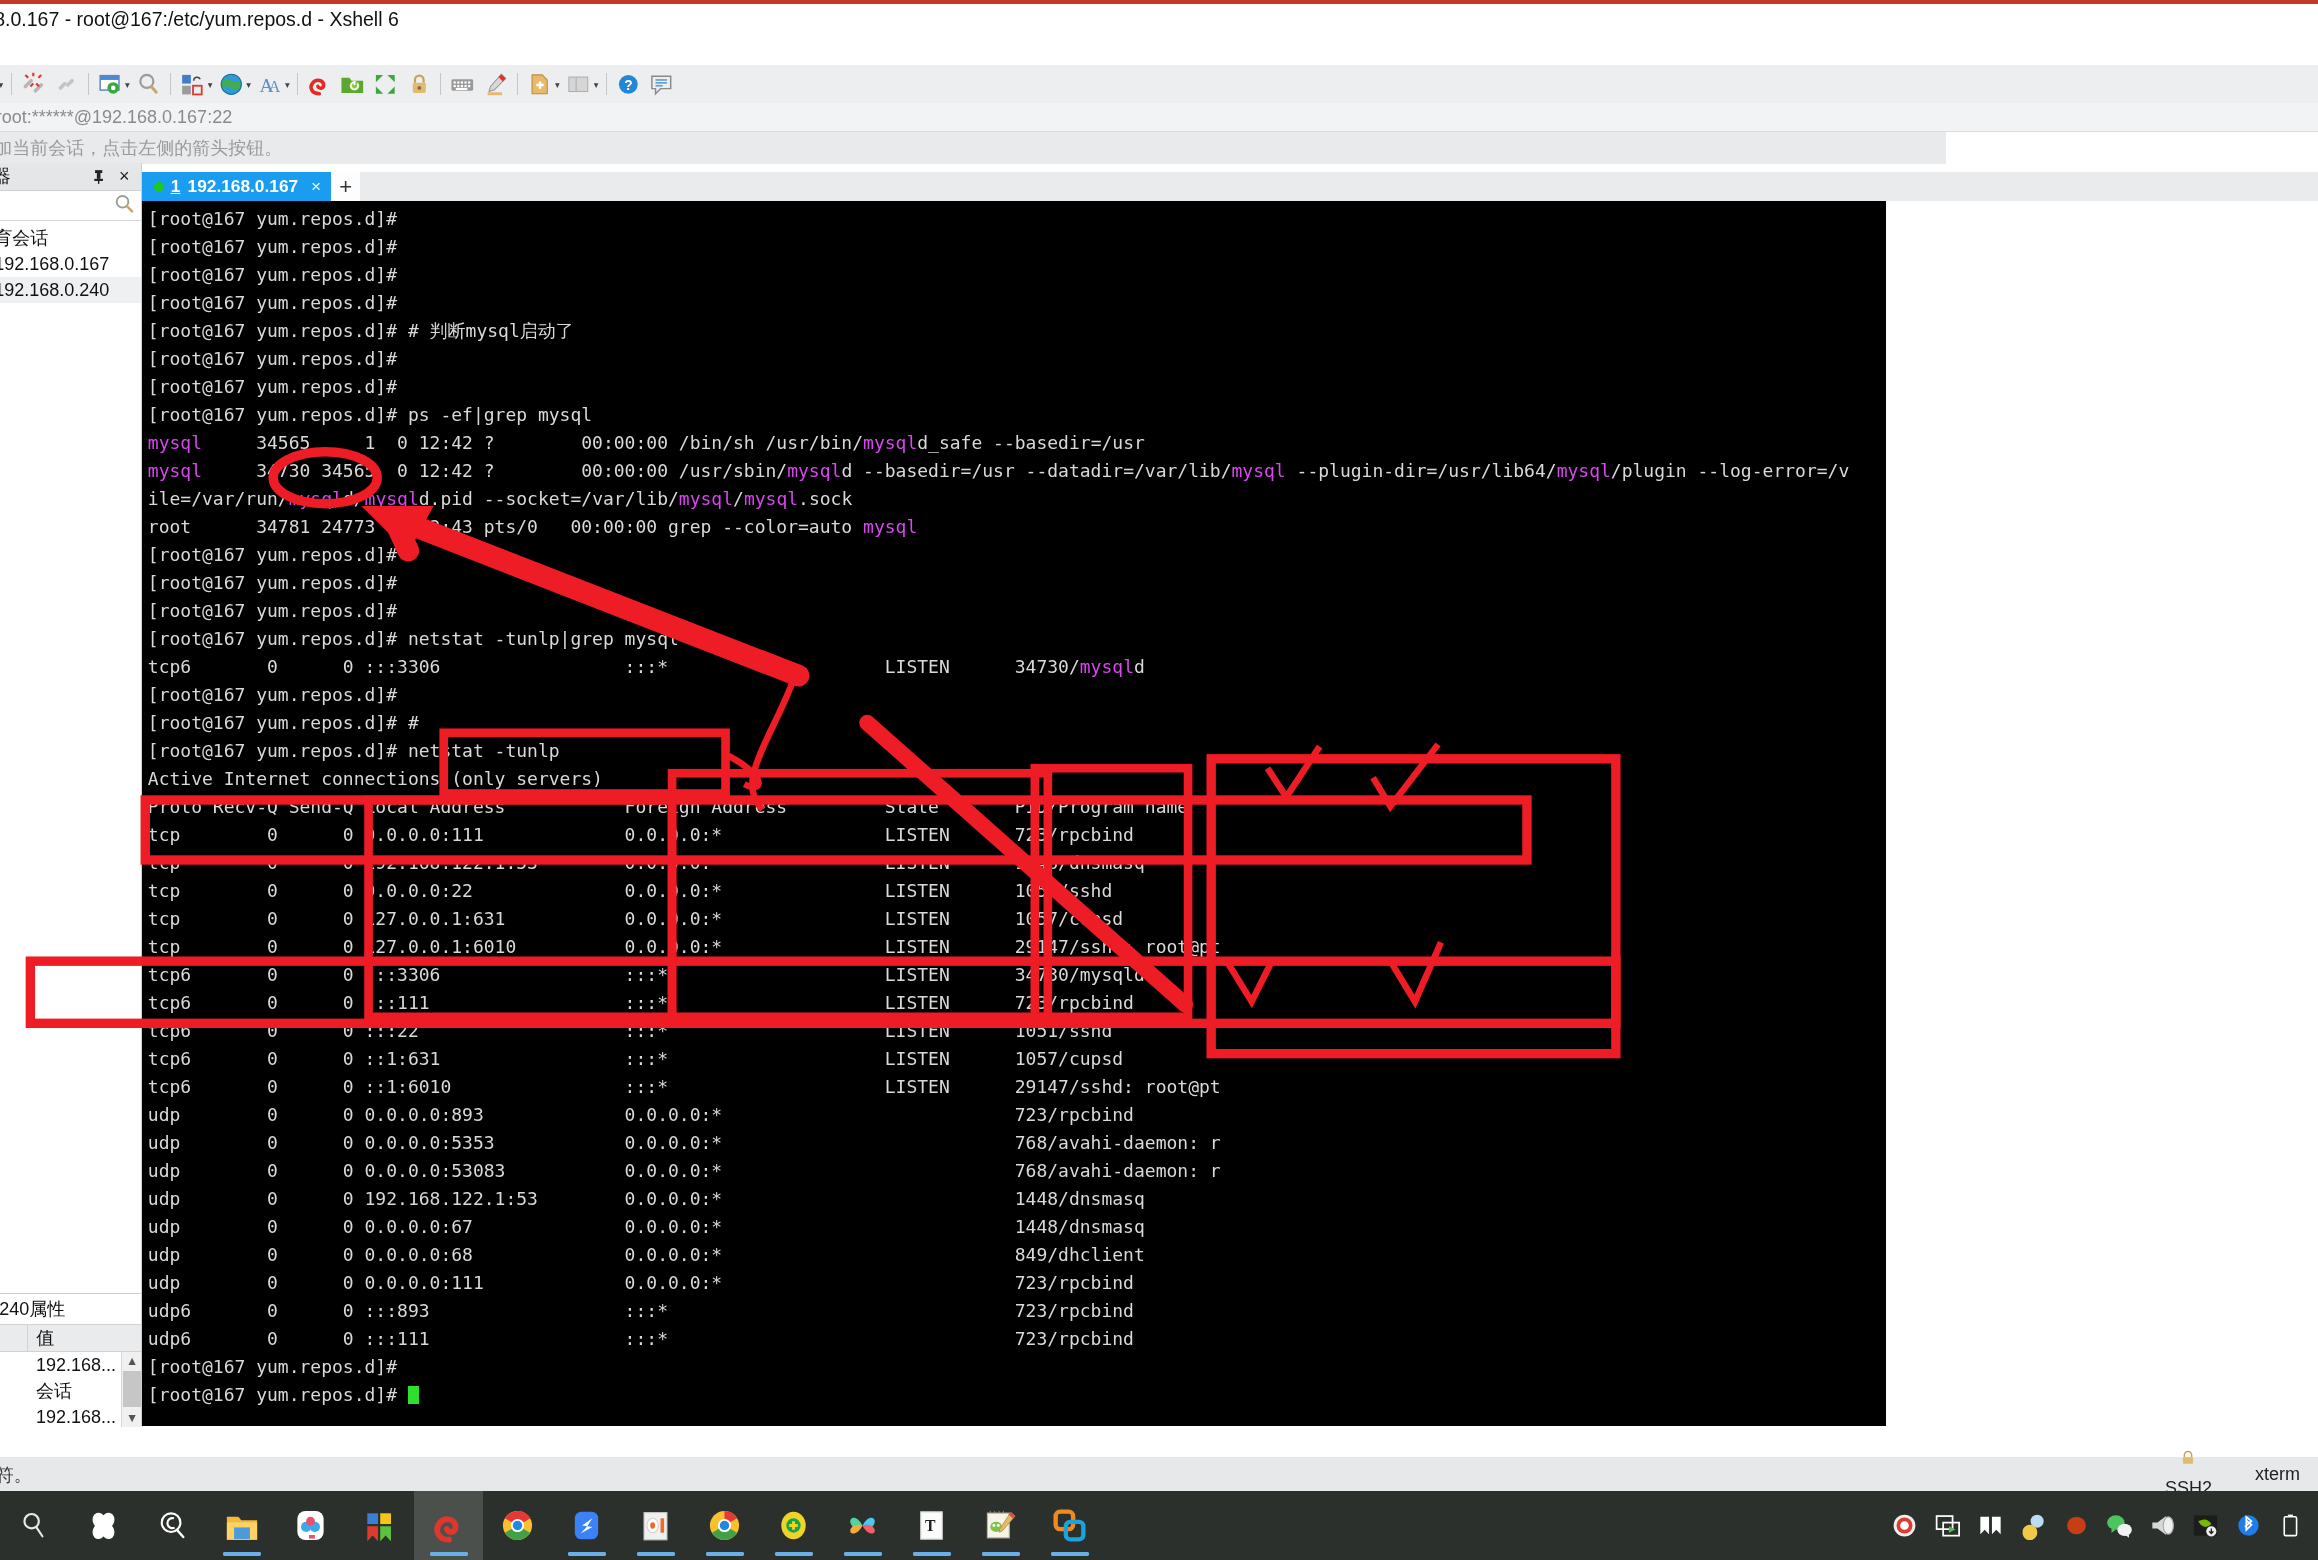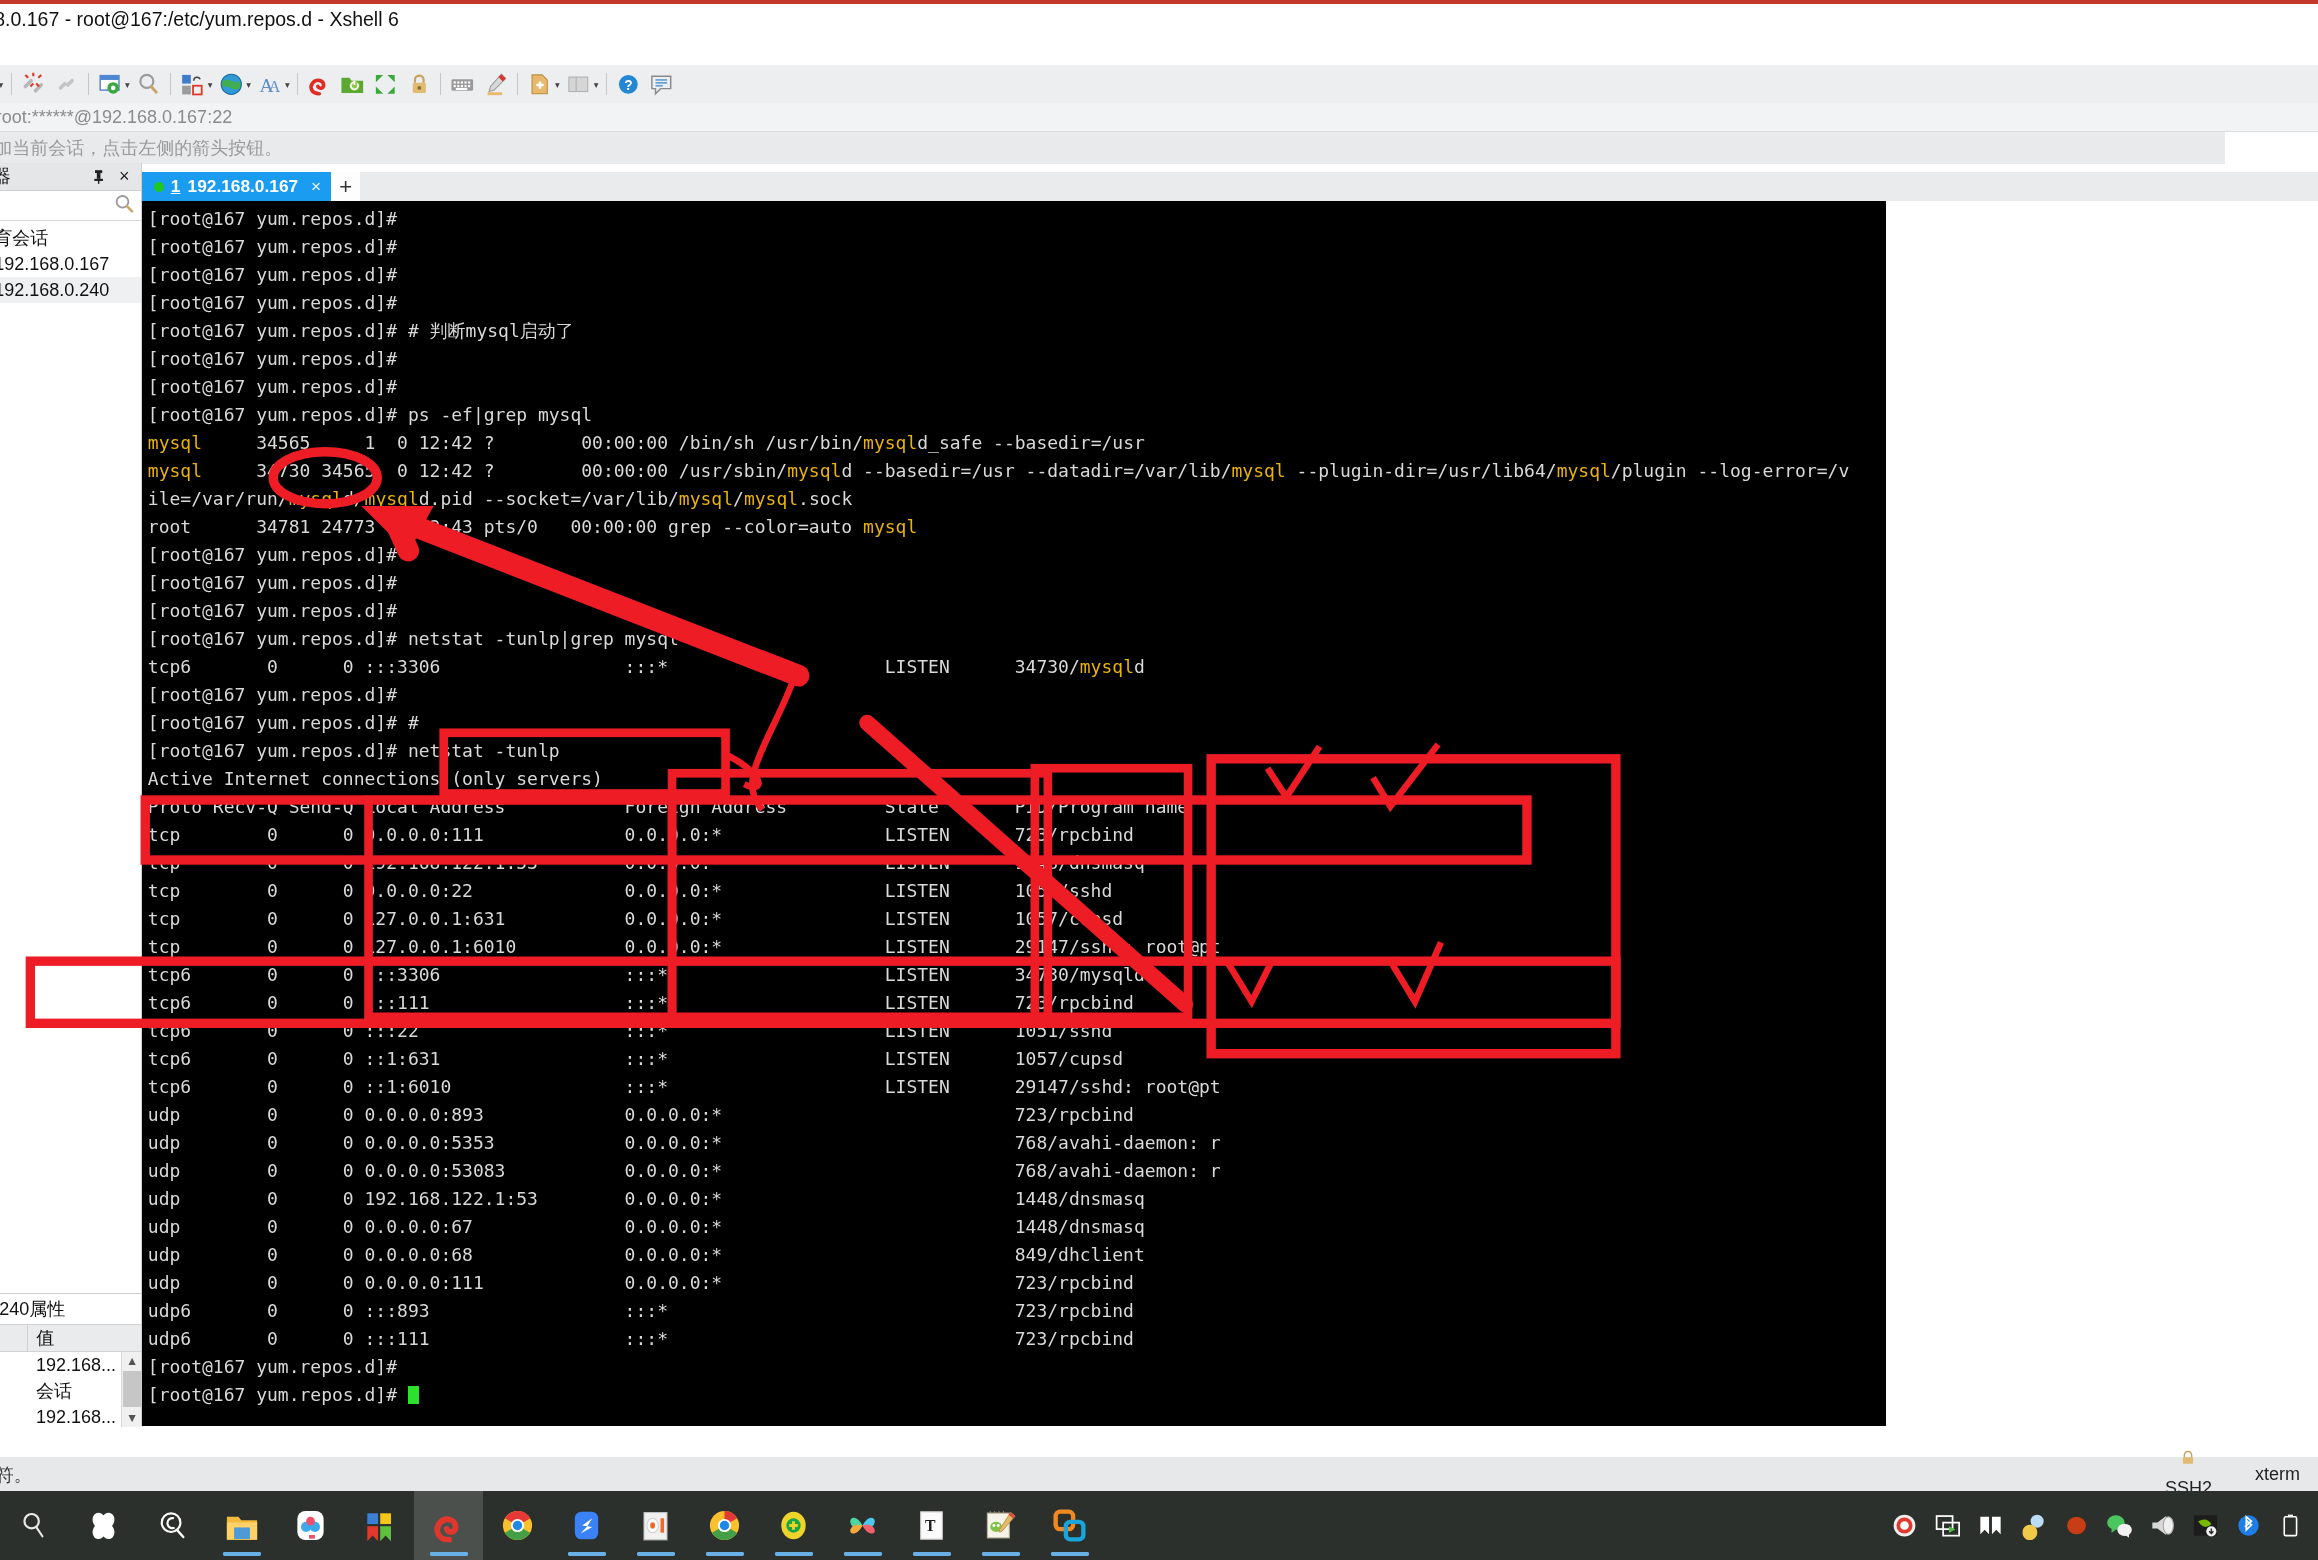--- a/index.html
+++ b/index.html
@@ -41,21 +41,21 @@
   .tb-sep { width:0.7px; height:22px; background:#c6c6c6; margin:0 5px; }
 
   
   .addrbar {
     position:absolute; left:0; top:103px; width:2319px; height:29px;
     background:#f2f3f4; display:flex; align-items:center;
     border-bottom:0.7px solid #dcdcdc;
   }
   .addrbar .txt { font-size:18px; color:#8b8b8b; margin-left:-4.3px; white-space:nowrap; }
   .hintbar {
-    position:absolute; left:0; top:132px; width:2225px; height:32px;
+    position:absolute; left:0; top:132px; width:1946px; height:32px;
     background:#e8eaec; display:flex; align-items:center;
   }
   .hintbar .txt { font-size:18px; color:#9a9a9a; margin-left:-5.8px; white-space:nowrap; }
 
   
   .sidepanel {
     position:absolute; left:0; top:163px; width:142px; height:1263px;
     background:#ffffff; border-right:0.7px solid #cfcfcf;
   }
   .sp-header {
@@ -112,21 +112,21 @@
 
   
   .terminal {
     position:absolute; left:142px; top:201px; width:1744px; height:1225px;
     background:#000000; overflow:hidden;
     font-family:"DejaVu Sans Mono","Liberation Mono",monospace;
     font-size:18px; line-height:28px; color:#d9d9d9;
     padding:4.3px 0 0 5.8px; white-space:pre;
   }
   .terminal .ln { height:28px; white-space:pre; }
-  .tred { color:#eab308; }
+  .tred { color:#d946ef; }
   .cursor { display:inline-block; width:11px; height:18px; background:#2de02d;
             vertical-align:-2.9px; }
 
   
   .anno { position:absolute; left:0; top:0; width:2319px; height:1561px;
           pointer-events:none; }
 
   
   .statusbar {
     position:absolute; left:0; top:1457px; width:2319px; height:35px;

